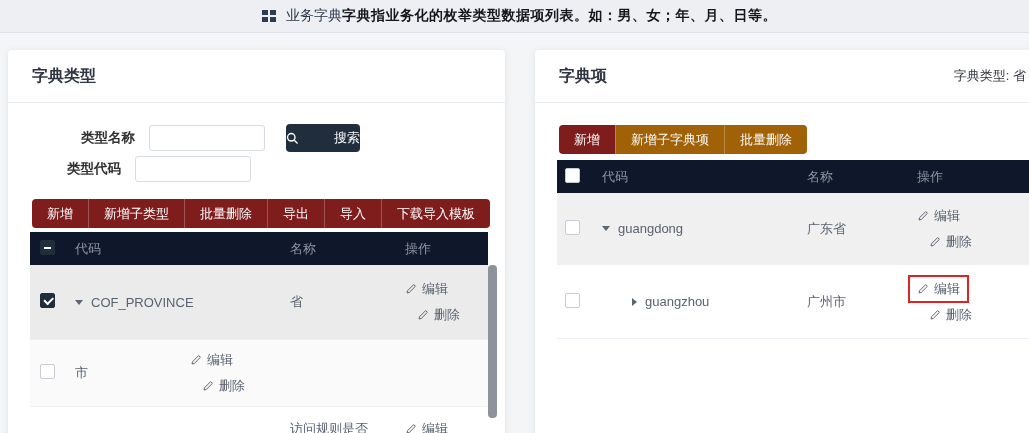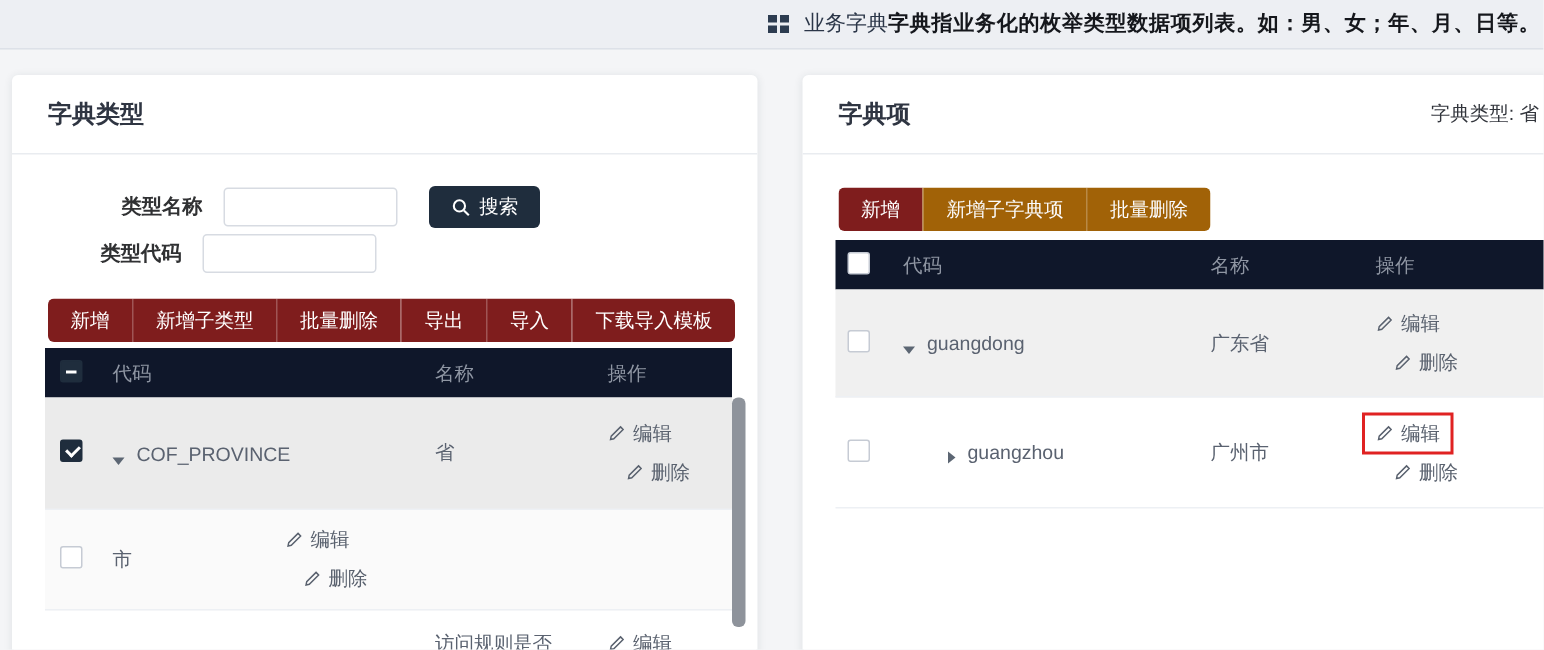--- a/index.html
+++ b/index.html
@@ -7,21 +7,21 @@
   body {
     font-family: "Liberation Sans", "DejaVu Sans", sans-serif;
     background: #f4f5f7;
     position: relative;
     color: #303133;
   }
   
   .topbar {
     position: absolute; top: 0; left: 0; width: 100%; height: 33px;
     background: #edeff3; border-bottom: 1px solid #dde1e8;
-    display: flex; align-items: center; justify-content: flex-end;
+    display: flex; align-items: center; justify-content: center;
     padding: 0 2px 0 12px; white-space: nowrap; overflow: hidden;
   }
   .topbar-left { display: flex; align-items: center; gap: 10px; }
   .grid-icon { display: grid; grid-template-columns: 6px 6px; grid-template-rows: 5px 5px; gap: 2px; }
   .grid-icon span { background: #2d3c50; }
   .topbar-title { font-size: 14px; color: #2b3648; }
   .topbar-desc { font-size: 14px; font-weight: bold; color: #15171c; letter-spacing: .5px; }
 
   
   .panel {
@@ -42,21 +42,21 @@
   .form-row { position: absolute; left: 59px; display: flex; align-items: center; }
   .form-row1 { top: 74px; margin-left: 14px; } .form-row2 { top: 106px; }
   .form-label { width: 68px; font-size: 13.5px; font-weight: bold; color: #303133; }
   .form-input {
     width: 116px; height: 26px; border: 1px solid #d7dbe2; border-radius: 3px;
     font-size: 13px; padding: 0 8px; color: #303133; outline: none; background: #fff;
   }
   .search-btn {
     margin-left: 21px; height: 28px; width: 74px; border: none; border-radius: 4px;
     background: #1f2d3d; color: #fff; font-size: 13px; display: flex;
-    align-items: center; justify-content: center; gap: 6px; cursor: pointer;
+    align-items: center; justify-content: space-between; gap: 6px; cursor: pointer;
   }
 
   
   .toolbar { position: absolute; display: flex; height: 29px; border-radius: 4px; overflow: hidden; }
   .toolbar-left { top: 149px; left: 24px; }
   .toolbar-right { top: 75px; left: 24px; }
   .tb-seg {
     background: #7f1d1d; color: #fff; font-size: 13px; border: none; cursor: pointer;
     display: flex; align-items: center; justify-content: center; padding: 0 15px;
   }
@@ -75,21 +75,21 @@
   .bg-sel { background: #ebebeb; } .bg-faint { background: #fafafa; }
   .bg-stripe { background: #f0f0f0; }
   .row-partial { height: 70px; align-items: flex-start; padding-top: 13px; border-bottom: none; }
 
   .cell-cb-l { width: 45px; padding-left: 10px; }
   .cell-code-l { width: 215px; } .cell-name-l { width: 105px; }
   .cell-cb-r { width: 45px; padding-left: 8px; }
   .cell-code-r { width: 205px; } .cell-name-r { width: 110px; }
   .cell-ops { flex: 1; display: flex; flex-direction: column; gap: 8px; }
   .ops-pad-l { padding-left: 10px; }
-  .cell-code { display: flex; align-items: flex-end; gap: 8px; }
+  .cell-code { display: flex; align-items: center; gap: 8px; }
 
   .op-link { display: inline-flex; align-items: center; gap: 5px; color: #59616e; cursor: pointer; text-decoration: none; }
   .op-line2 { margin-left: 12px; }
   .op-hl { border: 2px solid #e02222; padding: 3px 7px; margin: -5px 0 -5px -9px; align-self: flex-start; }
 
   
   .cb { width: 15px; height: 15px; border-radius: 2px; border: 1px solid #c6cbd4;
         background: #fff; position: relative; display: inline-block; cursor: pointer; }
   .cb-checked, .cb-indet { background: #1f2d3d; border-color: #1f2d3d; }
   .cb-checked::after {

